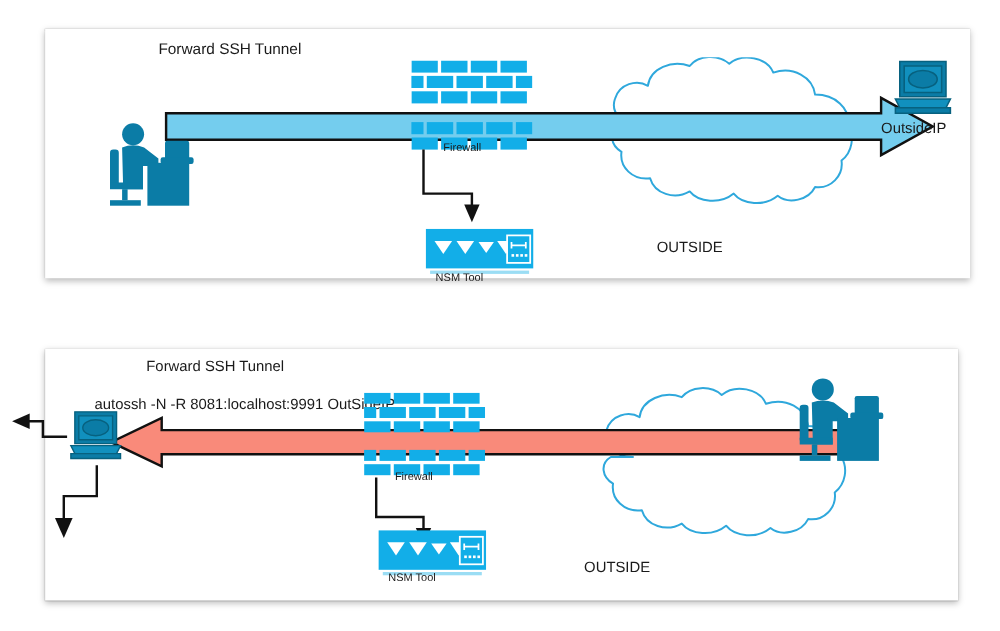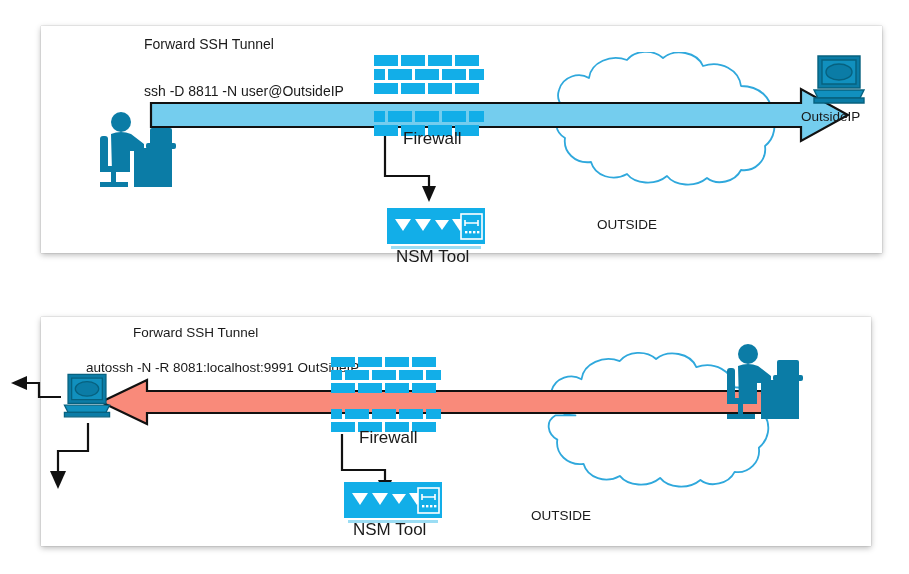--- a/index.html
+++ b/index.html
@@ -23,21 +23,21 @@
   #panel-forward { left: 41px; top: 26px; width: 841px; height: 227px; }
   #panel-reverse { left: 41px; top: 317px; width: 830px; height: 229px; }
 
   .lbl {
     position: absolute;
     color: #1a1a1a;
     font-size: 13.5px;
     white-space: nowrap;
     line-height: 1;
   }
-  .lbl-sm { font-size: 17px; }
+  .lbl-sm { font-size: 10px; }
 
   
   .block-arrow { position: absolute; }
   .block-arrow svg { display: block; overflow: visible; }
 
   
   .cloud { position: absolute; }
   .cloud svg { display: block; }
 
   
@@ -62,21 +62,20 @@
 </style>
 </head>
 <body>
 
 <div id="root">
 
   <div class="panel" id="panel-forward">
 
     <div class="lbl" style="left:103px; top:11px; font-size:14px;">Forward SSH Tunnel</div>
 
-    <div class="lbl" style="left:103px; top:58px; font-size:14px;">ssh -D  8811 -N user@OutsideIP</div>
 
     <div class="cloud" style="left:484px; top:26px;">
       <svg width="260" height="135" viewBox="0 0 260 135">
         <path d="M58 62
                  C40 62 30 50 34 38
                  C38 24 54 20 64 26
                  C66 10 86 2 102 8
                  C110 -2 128 -3 138 6
                  C150 -4 172 0 178 14
                  C196 8 214 18 216 34

